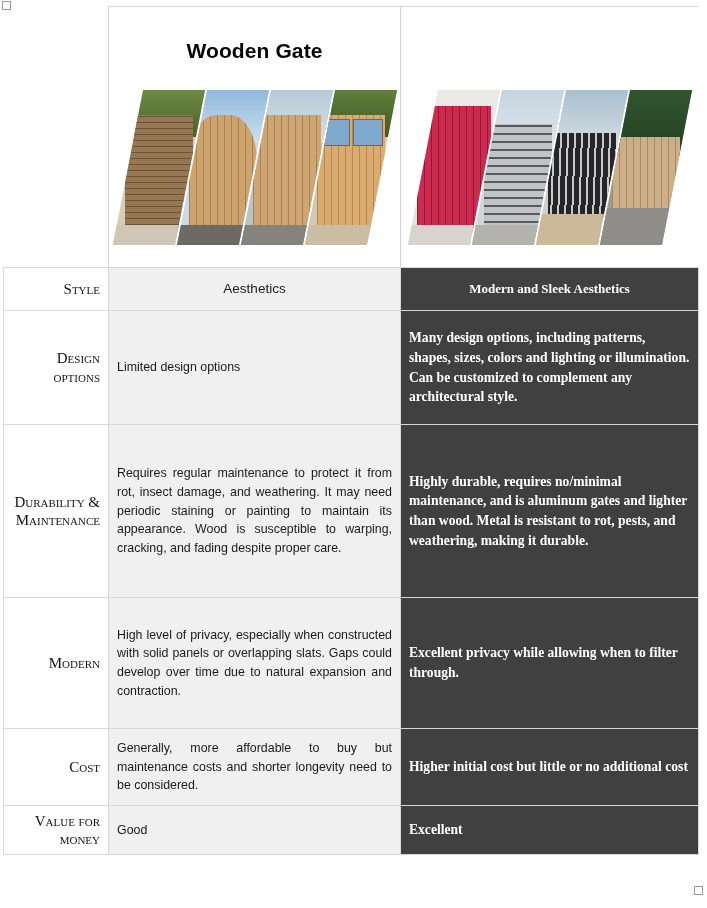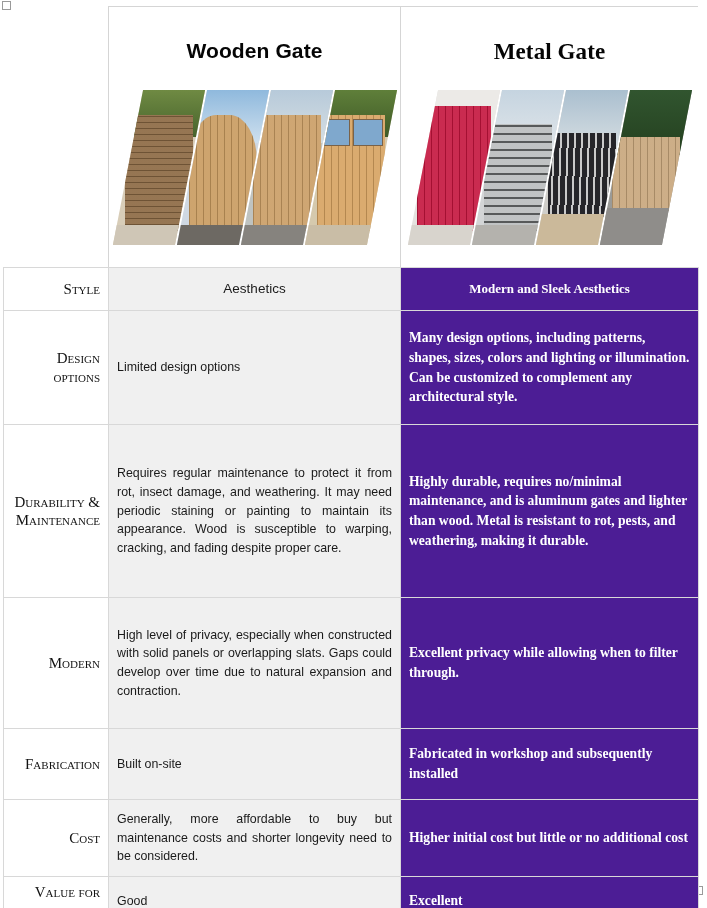--- a/index.html
+++ b/index.html
@@ -175,21 +175,21 @@
     font-family: "Liberation Sans", sans-serif;
     font-size: 12.4px;
     line-height: 1.50;
     padding: 10px 12px;
   }
   .wood.center { text-align: center; font-size: 13.5px; }
   .wood.just   { text-align: justify; }
 
   
   .metal {
-    background: #4c1d95;
+    background: #404040;
     color: #ffffff;
     font-family: "Liberation Serif", serif;
     font-weight: bold;
     font-size: 13.6px;
     line-height: 1.45;
     padding: 10px 12px;
     border-color: #ffffff;
   }
   .metal.center { text-align: center; font-size: 13px; }
 
@@ -245,21 +245,20 @@
                 <i></i>
                 <i></i>
               </div>
             <div class="ground" style="background:#c9bda6;"></div>
           </div>
         </div>
       </div>
     </div>
 
     <div class="header-cell right-col">
-      <div class="header-title serif">Metal Gate</div>
 
       <div class="collage">
         <div class="shot">
           <div class="inner" style="background:#e4e2df;">
             <div class="sky" style="background:#eceae7;"></div>
             <div class="gate-body slats-v" style="background-color:#c4133c;left:10%;width:78%;top:10%;"></div>
             <div class="ground" style="background:#d8d4cd;"></div>
           </div>
         </div>
         <div class="shot">
@@ -307,25 +306,20 @@
       <tr class="r-durab">
         <td class="lbl">Durability &amp; Maintenance</td>
         <td class="wood just">Requires regular maintenance to protect it from rot, insect damage, and weathering. It may need periodic staining or painting to maintain its appearance. Wood is susceptible to warping, cracking, and fading despite proper care.</td>
         <td class="metal">Highly durable, requires no/minimal maintenance, and is aluminum gates and lighter than wood. Metal is resistant to rot, pests, and weathering, making it durable.</td>
       </tr>
       <tr class="r-priv">
         <td class="lbl">Modern</td>
         <td class="wood just">High level of privacy, especially when constructed with solid panels or overlapping slats. Gaps could develop over time due to natural expansion and contraction.</td>
         <td class="metal">Excellent privacy while allowing when to filter through.</td>
       </tr>
-      <tr class="r-fab">
-        <td class="lbl">Fabrication</td>
-        <td class="wood">Built on-site</td>
-        <td class="metal">Fabricated in workshop and subsequently installed</td>
-      </tr>
       <tr class="r-cost">
         <td class="lbl">Cost</td>
         <td class="wood just">Generally, more affordable to buy but maintenance costs and shorter longevity need to be considered.</td>
         <td class="metal">Higher initial cost but little or no additional cost</td>
       </tr>
       <tr class="r-value">
         <td class="lbl">Value for money</td>
         <td class="wood">Good</td>
         <td class="metal">Excellent</td>
       </tr>

